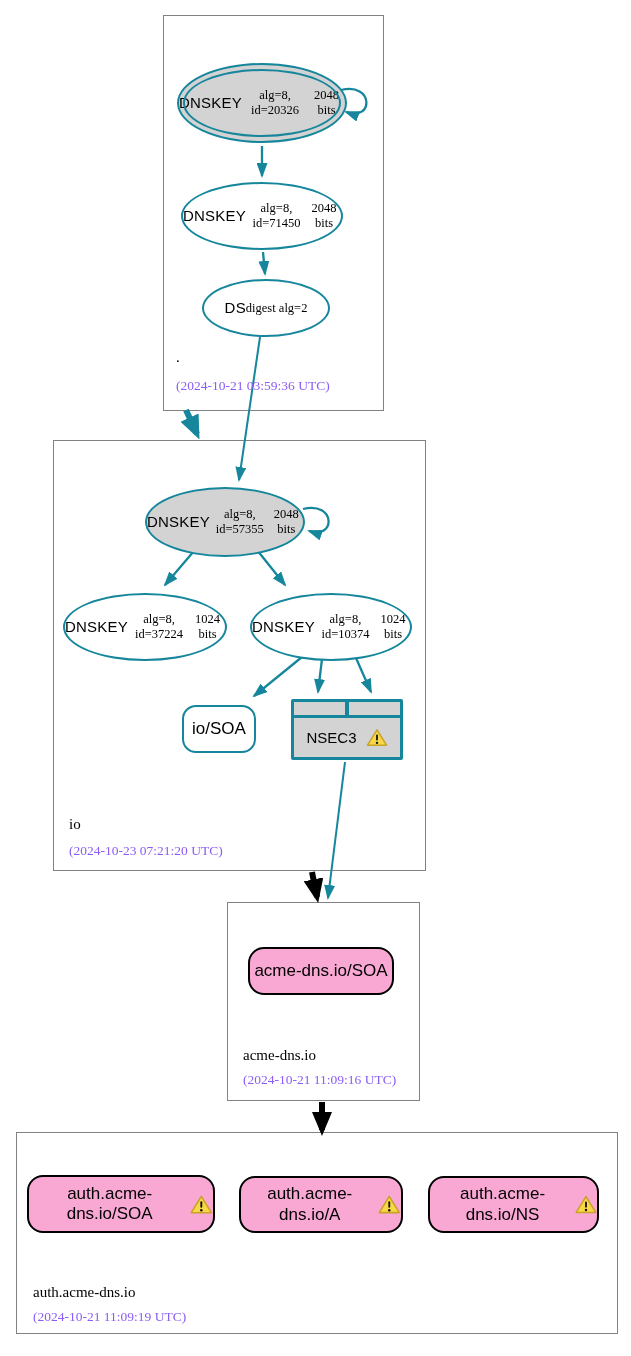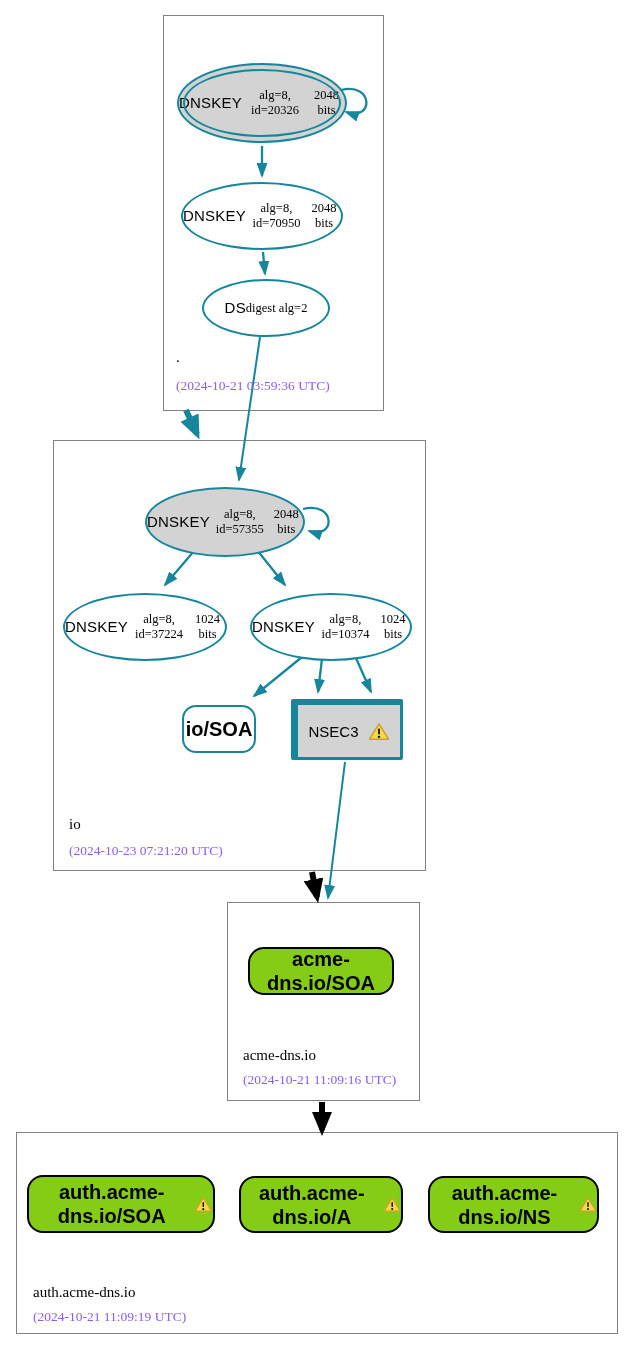--- a/index.html
+++ b/index.html
@@ -18,23 +18,23 @@
     position:absolute;z-index:2;display:flex;flex-direction:row;
     align-items:center;justify-content:center;text-align:center;box-sizing:border-box;color:#000;
   }
   .ellipse{border:2.5px solid var(--teal);border-radius:50%;}
   .fill-gray{background:var(--gray-fill);}
   .fill-white{background:#fff;}
   .inner-ring{position:absolute;inset:4px;border:2.5px solid var(--teal);border-radius:50%;pointer-events:none;}
   .node-title{font-size:15px;line-height:1.1;letter-spacing:.2px;}
   .node-attr{font-family:"Liberation Serif",serif;font-size:12.5px;line-height:1.18;}
   .rrect-teal{border:2.5px solid var(--teal);border-radius:14px;background:#fff;}
-  .rrect-black{border:2.5px solid #000;border-radius:16px;background:#84cc16;}
-  .rrect-label{font-size:20px;line-height:1.2;font-weight:bold;}
-  .nsec3{background:var(--teal);padding:3px;display:flex;flex-direction:row;border-radius:2px;}
+  .rrect-black{border:2.5px solid #000;border-radius:16px;background:#f9a8d4;}
+  .rrect-label{font-size:17px;line-height:1.2;}
+  .nsec3{background:var(--teal);padding:3px;display:flex;flex-direction:column;border-radius:2px;}
   .nsec3-head{display:flex;gap:4px;height:13px;}
   .nsec3-cell{flex:1;background:var(--gray-fill);}
   .nsec3-body{
     flex:1;margin-top:3px;background:var(--gray-fill);
     display:flex;align-items:center;justify-content:center;gap:9px;font-size:15px;
   }
   .zone-name{position:absolute;z-index:2;font-family:"Liberation Serif",serif;font-size:15px;color:#000;}
   .zone-ts{position:absolute;z-index:2;font-family:"Liberation Serif",serif;font-size:13.5px;color:#8b5cf6;}
   .warn{display:inline-block;}
 </style>
@@ -78,21 +78,21 @@
 
   <div class="node ellipse fill-gray" style="left:177px;top:63px;width:170px;height:80px;">
     <div class="inner-ring"></div>
     <div class="node-title">DNSKEY</div>
     <div class="node-attr">alg=8, id=20326</div>
     <div class="node-attr">2048 bits</div>
   </div>
 
   <div class="node ellipse fill-white" style="left:181px;top:182px;width:162px;height:68px;">
     <div class="node-title">DNSKEY</div>
-    <div class="node-attr">alg=8, id=70950</div>
+    <div class="node-attr">alg=8, id=71450</div>
     <div class="node-attr">2048 bits</div>
   </div>
 
   <div class="node ellipse fill-white" style="left:202px;top:279px;width:128px;height:58px;">
     <div class="node-title">DS</div>
     <div class="node-attr">digest alg=2</div>
   </div>
 
   <div class="zone-name" style="left:176px;top:349px;">.</div>
   <div class="zone-ts" style="left:176px;top:378px;">(2024-10-21 03:59:36 UTC)</div>

